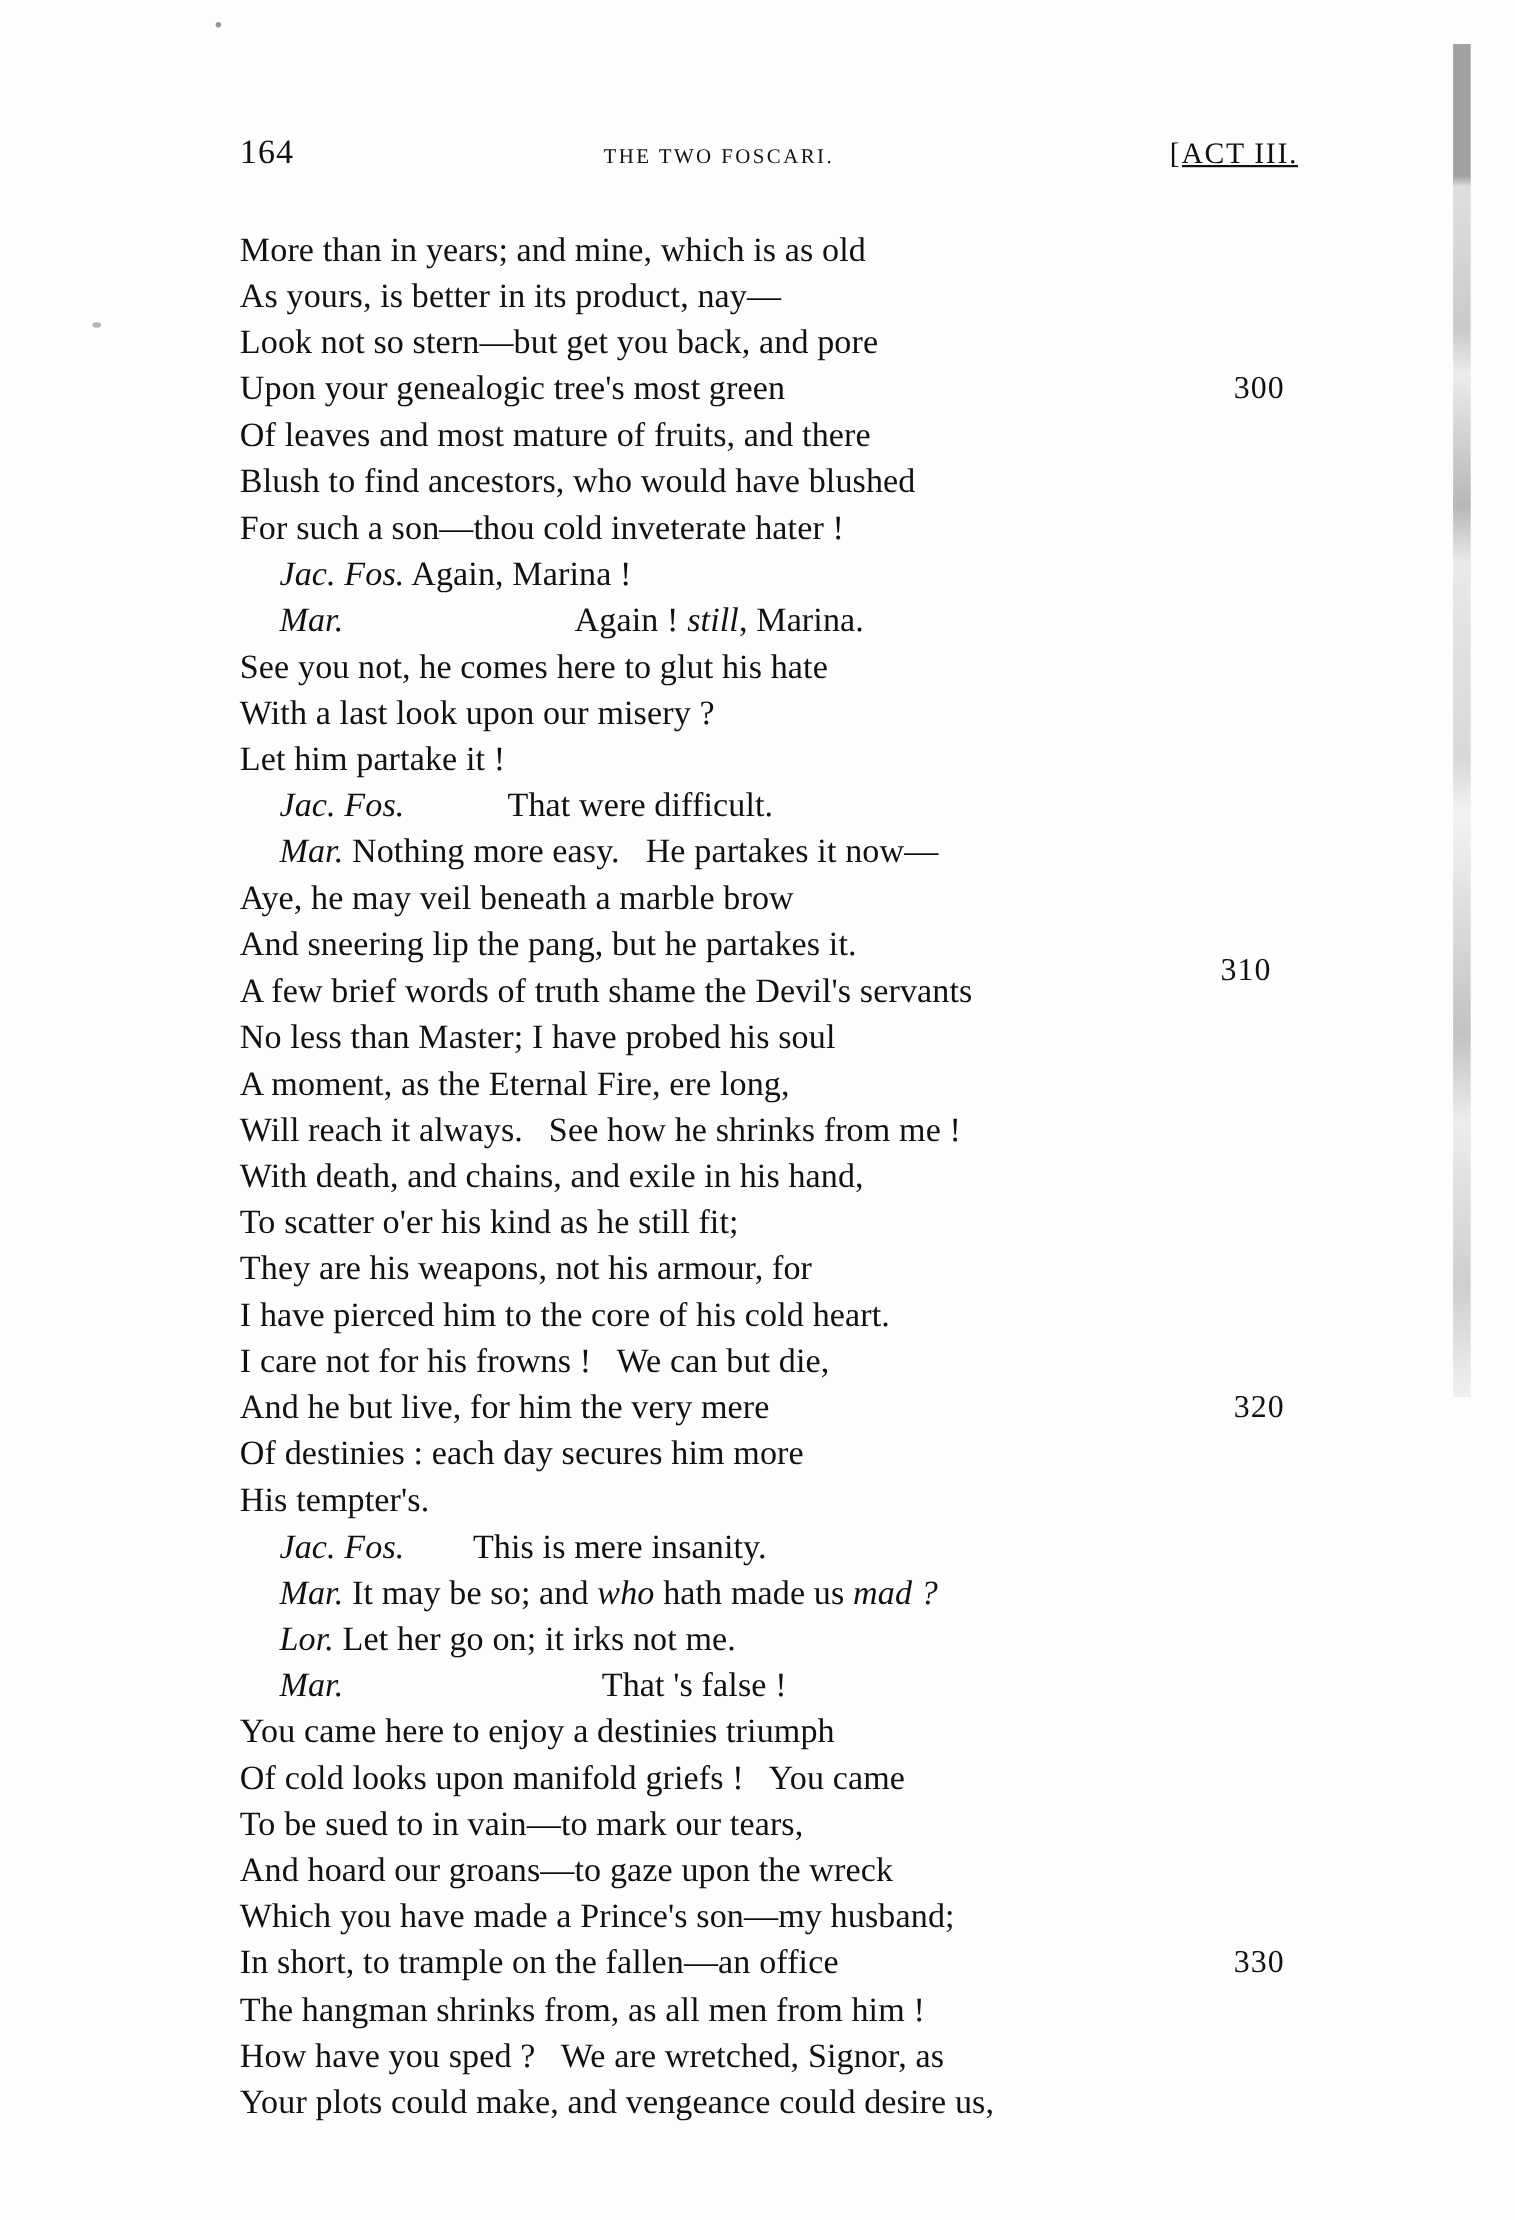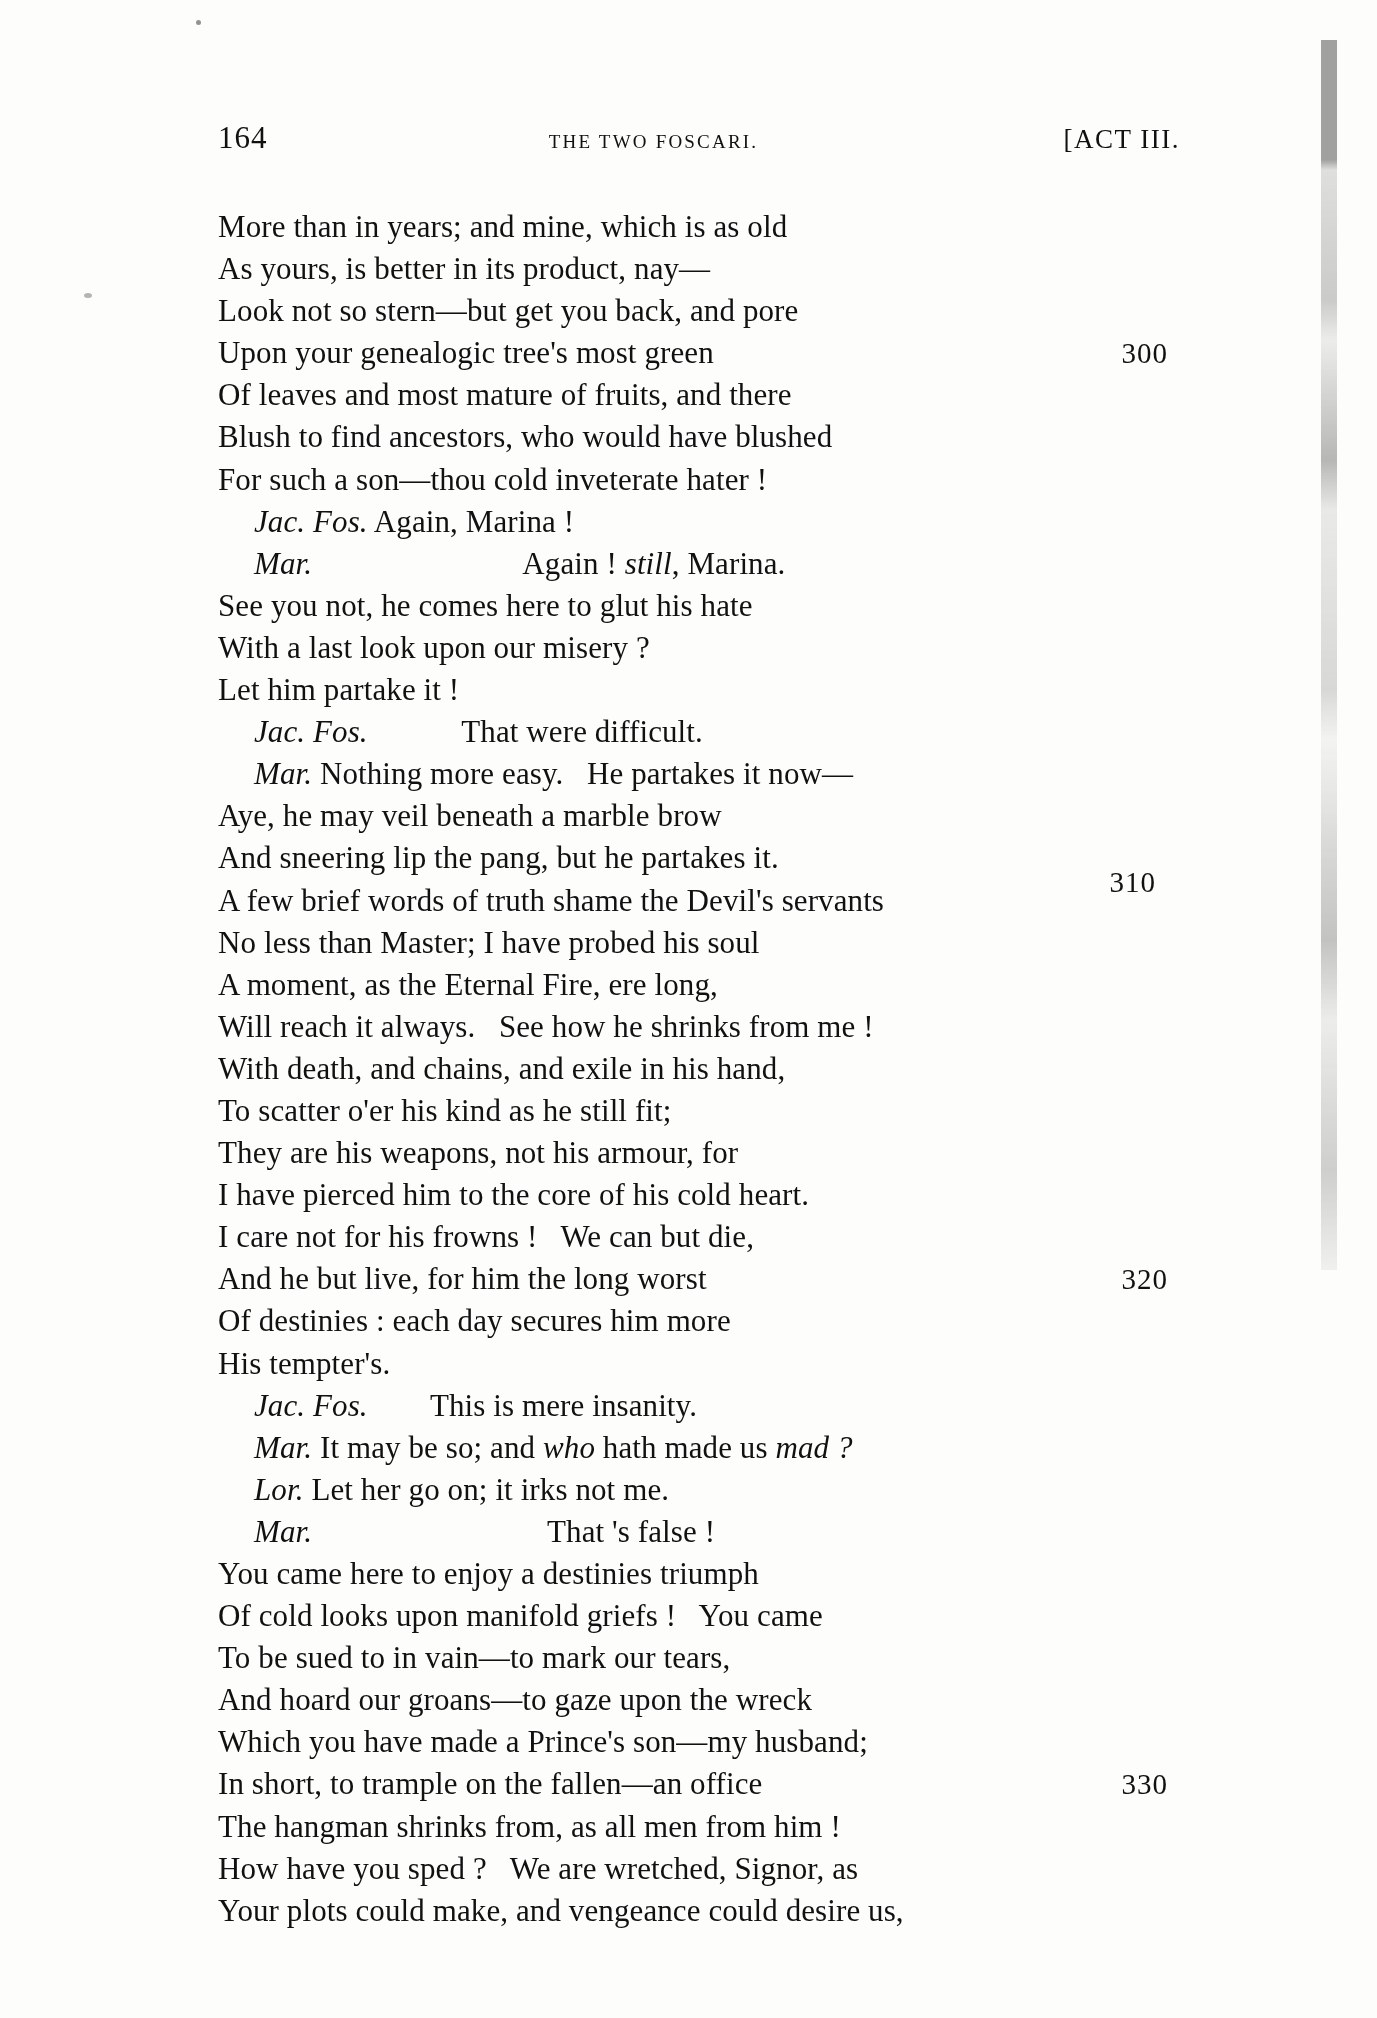--- a/index.html
+++ b/index.html
@@ -62,20 +62,21 @@
     flex: 1;
     text-align: center;
     font-size: 19px;
     letter-spacing: 2.2px;
     margin-left: -24px;
   }
   .act-marker {
     font-size: 27px;
     letter-spacing: 1.5px;
     white-space: nowrap;
+    text-decoration: underline;
   }
 
   .text-block {
     position: absolute;
     left: 218px;
     top: 206px;
     width: 962px;
   }
   .line {
     position: relative;
@@ -130,21 +131,21 @@
       <div class="line"><span>And sneering lip the pang, but he partakes it.</span><span class="numtag near">310</span></div>
       <div class="line"><span>A few brief words of truth shame the Devil's servants</span></div>
       <div class="line"><span>No less than Master; I have probed his soul</span></div>
       <div class="line"><span>A moment, as the Eternal Fire, ere long,</span></div>
       <div class="line"><span>Will reach it always.   See how he shrinks from me !</span></div>
       <div class="line"><span>With death, and chains, and exile in his hand,</span></div>
       <div class="line"><span>To scatter o'er his kind as he still fit;</span></div>
       <div class="line"><span>They are his weapons, not his armour, for</span></div>
       <div class="line"><span>I have pierced him to the core of his cold heart.</span></div>
       <div class="line"><span>I care not for his frowns !   We can but die,</span></div>
-      <div class="line"><span>And he but live, for him the long worst</span><span class="numtag">320</span></div>
+      <div class="line"><span>And he but live, for him the very mere</span><span class="numtag">320</span></div>
       <div class="line"><span>Of destinies : each day secures him more</span></div>
       <div class="line"><span>His tempter's.</span></div>
       <div class="line"><span class="indent-1"></span><i>Jac. Fos.</i><span>        This is mere insanity.</span></div>
       <div class="line"><span class="indent-1"></span><i>Mar.</i><span> It may be so; and </span><i>who</i><span> hath made us </span><i>mad ?</i></div>
       <div class="line"><span class="indent-1"></span><i>Lor.</i><span> Let her go on; it irks not me.</span></div>
       <div class="line"><span class="indent-1"></span><i>Mar.</i><span>                              That 's false !</span></div>
       <div class="line"><span>You came here to enjoy a destinies triumph</span></div>
       <div class="line"><span>Of cold looks upon manifold griefs !   You came</span></div>
       <div class="line"><span>To be sued to in vain—to mark our tears,</span></div>
       <div class="line"><span>And hoard our groans—to gaze upon the wreck</span></div>

